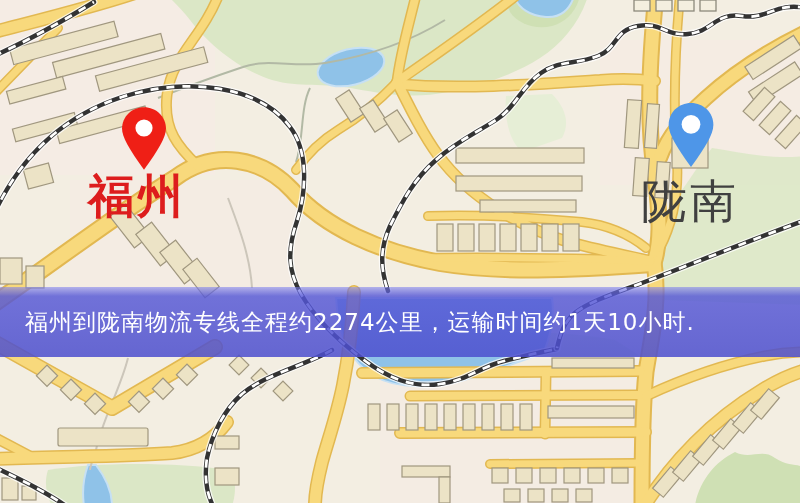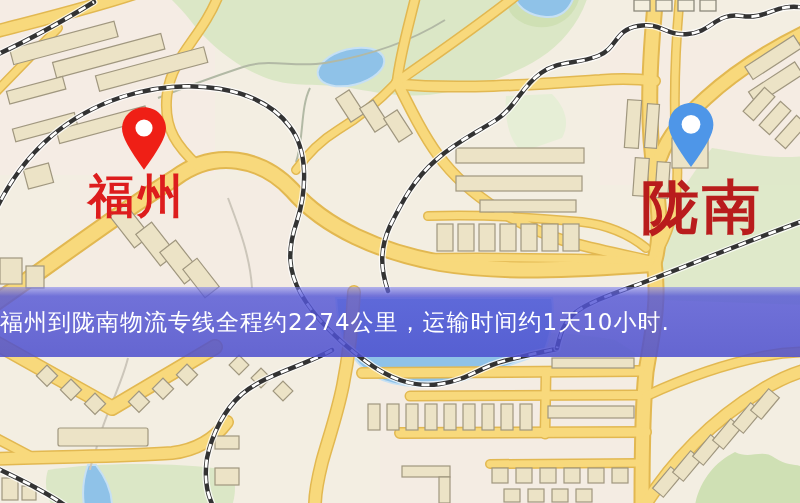--- a/index.html
+++ b/index.html
@@ -22,36 +22,36 @@
   .rail-case{fill:none;stroke:#ffffff;stroke-width:7;opacity:.75;stroke-linecap:round;}
   .rail-black{fill:none;stroke:#333333;stroke-width:4.4;stroke-linecap:round;}
   .rail-dash{fill:none;stroke:#ffffff;stroke-width:2.7;stroke-dasharray:8 8;stroke-linecap:butt;}
   .bld{fill:#ece3c6;stroke:#a0977f;stroke-width:1.2;}
   .bld2{fill:#f4efdf;stroke:#8d897b;stroke-width:1.3;}
   .tint{fill:#f8e9e6;}
 
   
   .banner{
     position:absolute;left:0;top:287px;width:800px;height:70px;
-    display:flex;align-items:center;box-sizing:border-box;
+    display:flex;align-items:center;box-sizing:border-box;padding-left:25px;
     background:linear-gradient(180deg, rgba(125,128,240,.55) 0%, rgba(84,86,214,.82) 13%, rgba(76,78,206,.85) 100%);
   }
   .banner span{
     color:#ffffff;font-size:23px;letter-spacing:1px;white-space:nowrap;
     font-family:"DejaVu Sans","Liberation Sans",sans-serif;
   }
   .pin{position:absolute;}
   .pin-origin{left:121px;top:106px;width:46px;height:65px;}
   .pin-dest{left:667px;top:102px;width:48px;height:66px;}
   .city-label{
     position:absolute;line-height:1;white-space:nowrap;
     font-family:"DejaVu Serif","Liberation Serif",serif;
   }
   .label-origin{left:88px;top:174px;font-size:46px;font-weight:700;color:#dd1d1d;letter-spacing:3px;font-family:Liberation Serif, serif;}
-  .label-dest{left:641px;top:178px;font-size:58px;font-weight:700;color:#b91c1c;letter-spacing:3px;}
+  .label-dest{left:641px;top:178px;font-size:46px;font-weight:400;color:#404040;letter-spacing:3px;}
 </style>
 </head>
 <body>
 
 <div class="stage">
 
   <svg class="map" width="800" height="503" viewBox="0 0 800 503" aria-hidden="true">
 
     <g>
       <rect class="tint" x="0" y="0" width="215" height="175" opacity=".45"></rect>

